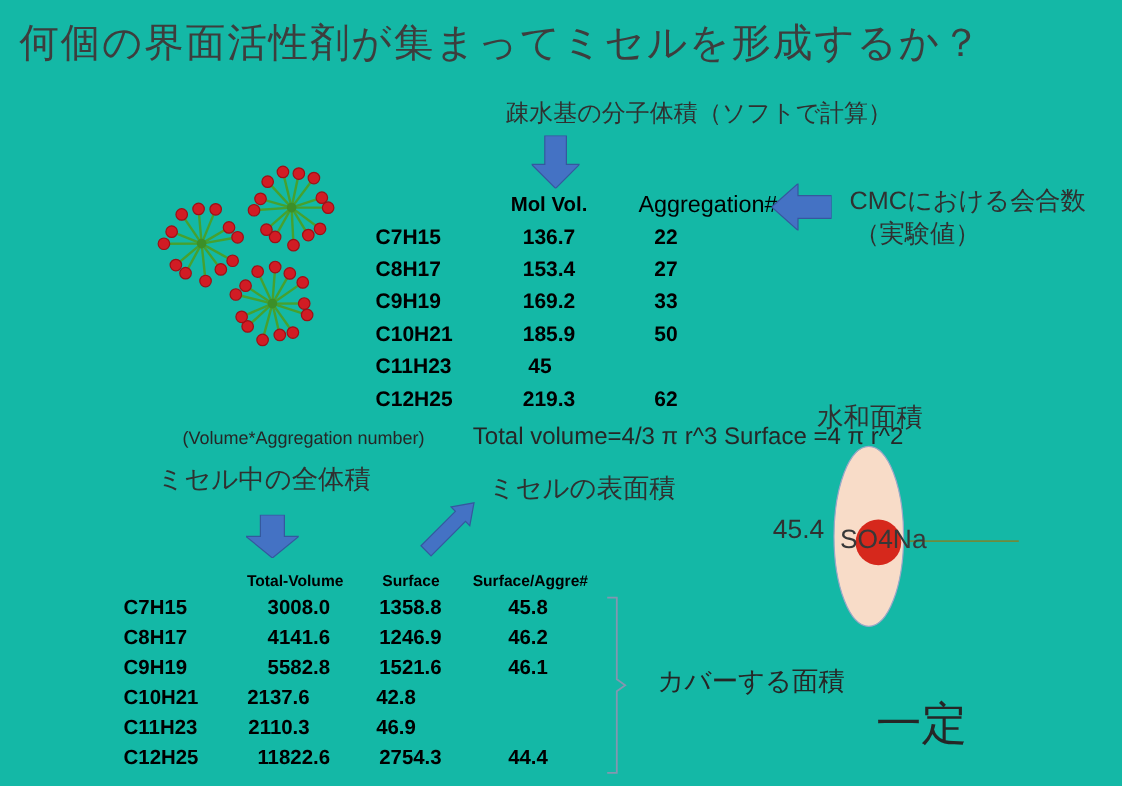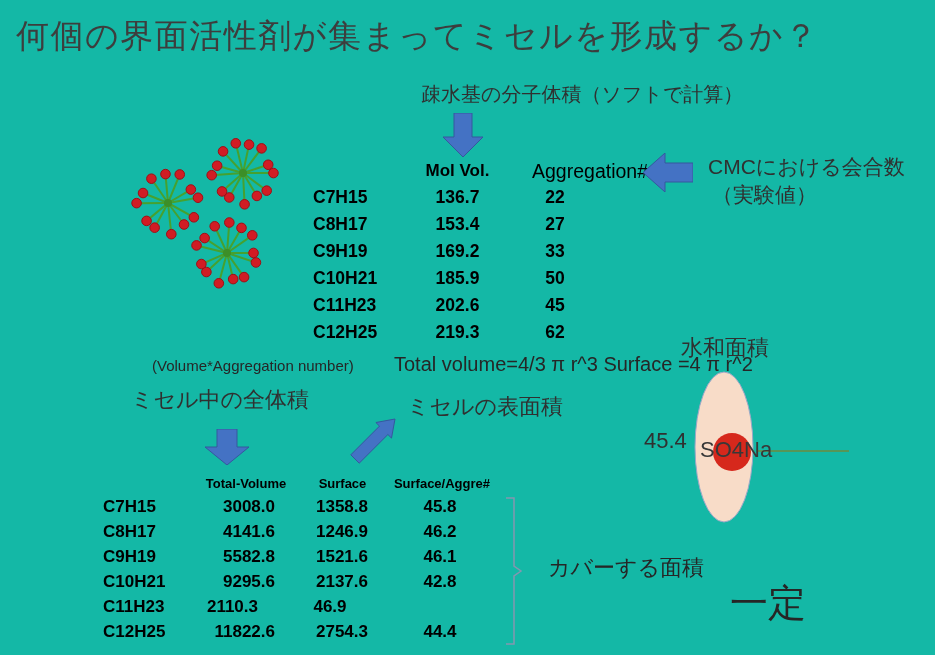--- a/index.html
+++ b/index.html
@@ -175,21 +175,20 @@
       <div class="c2">169.2</div>
       <div class="c3">33</div>
     </div>
     <div class="trow">
       <div class="c1">C10H21</div>
       <div class="c2">185.9</div>
       <div class="c3">50</div>
     </div>
     <div class="trow">
       <div class="c1">C11H23</div>
-      <div class="c2">202.6</div>
       <div class="c3">45</div>
     </div>
     <div class="trow">
       <div class="c1">C12H25</div>
       <div class="c2">219.3</div>
       <div class="c3">62</div>
     </div>
   </div>
 
   <svg class="abs arrow-left" width="50" height="39" viewBox="0 0 50 39">
@@ -231,21 +230,20 @@
       <div class="c4">46.2</div>
     </div>
     <div class="trow">
       <div class="c1">C9H19</div>
       <div class="c2">5582.8</div>
       <div class="c3">1521.6</div>
       <div class="c4">46.1</div>
     </div>
     <div class="trow">
       <div class="c1">C10H21</div>
-      <div class="c2">9295.6</div>
       <div class="c3">2137.6</div>
       <div class="c4">42.8</div>
     </div>
     <div class="trow">
       <div class="c1">C11H23</div>
       <div class="c3">2110.3</div>
       <div class="c4">46.9</div>
     </div>
     <div class="trow">
       <div class="c1">C12H25</div>

